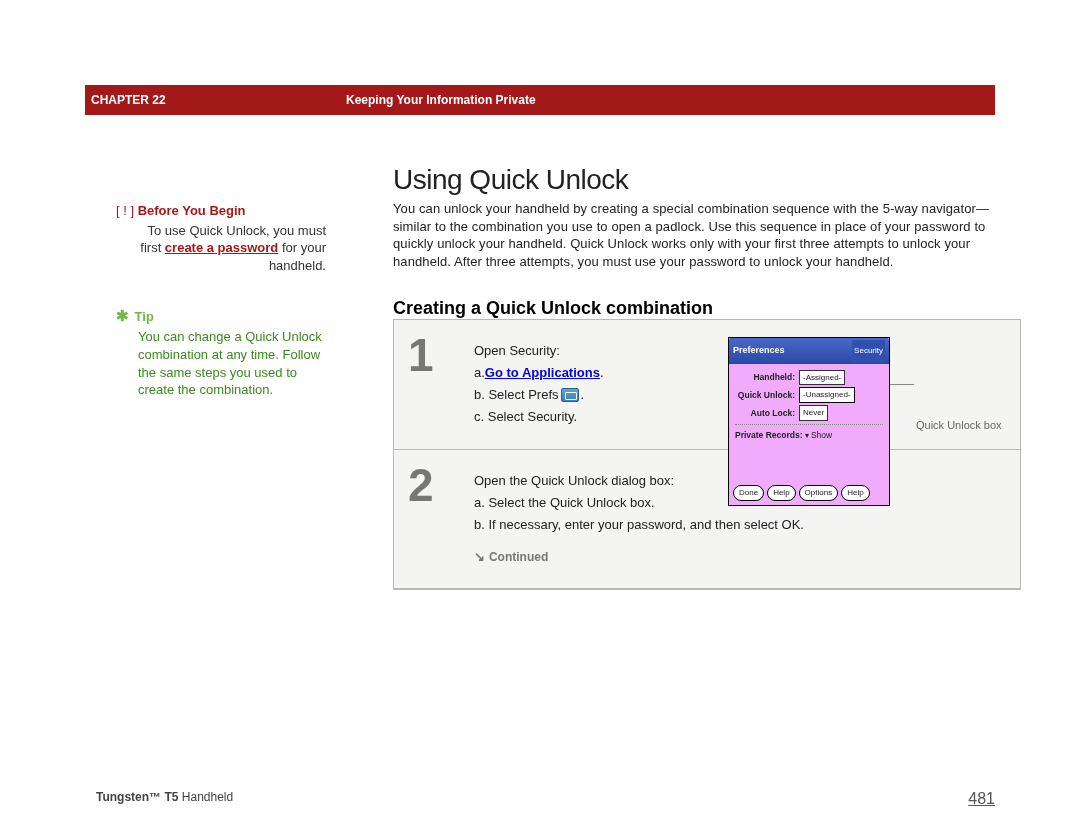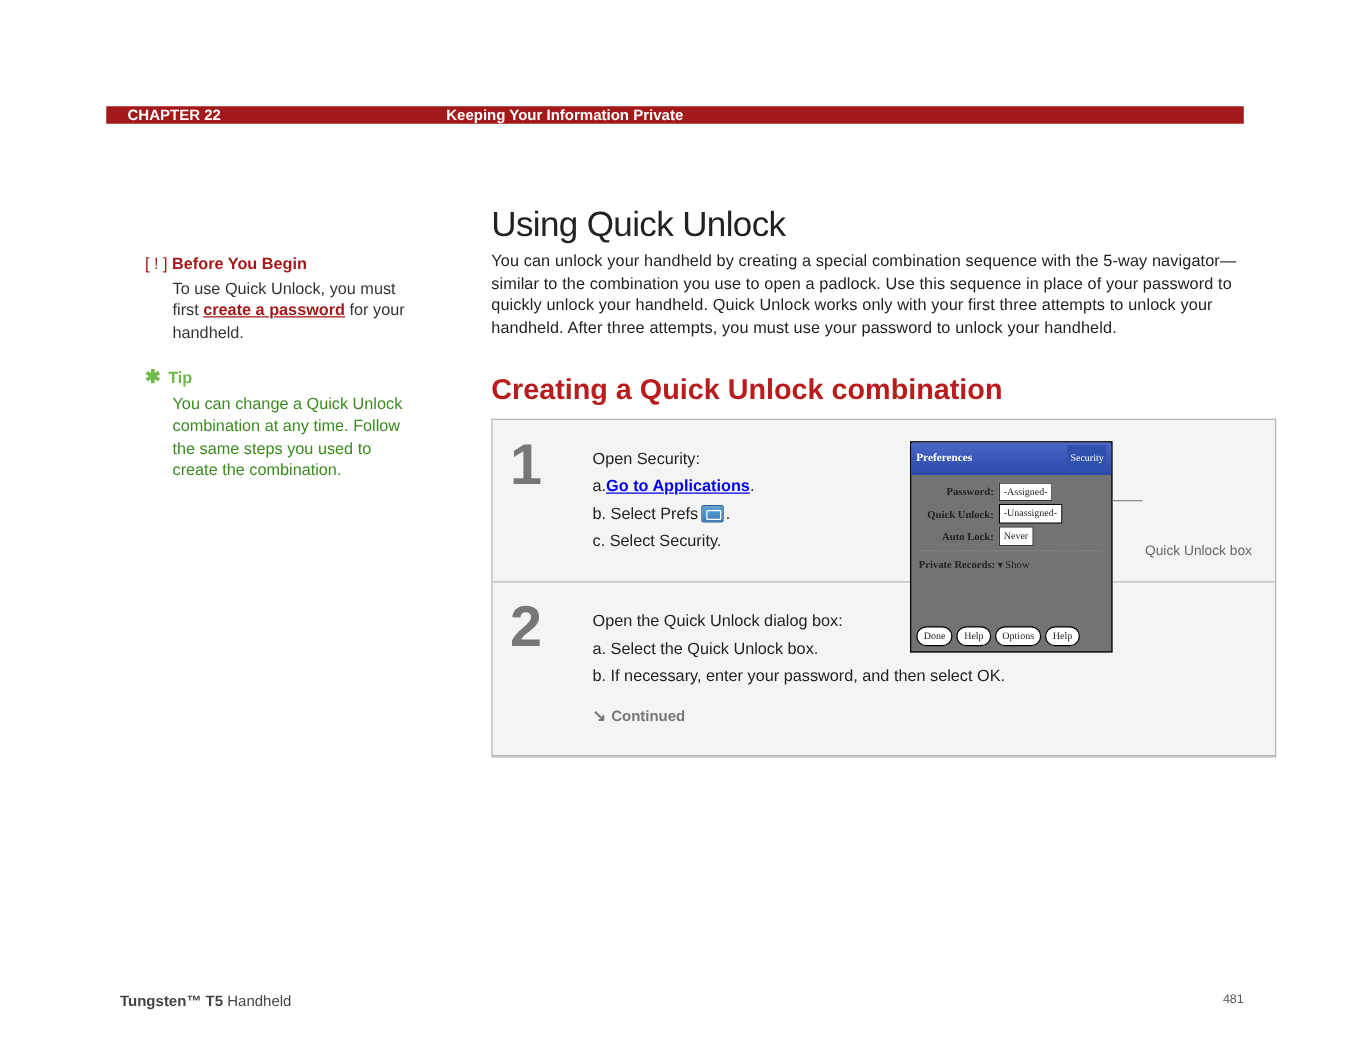--- a/index.html
+++ b/index.html
@@ -7,28 +7,28 @@
     width: 1080px;
     height: 834px;
     background: #fff;
     font-family: "Helvetica Neue", Arial, sans-serif;
     position: relative;
     color: #222;
   }
   .header-bar {
     position: absolute;
     top: 85px; left: 85px; right: 85px;
-    height: 14px;
+    height: 30px;
     background: #a31919;
     color: #fff;
     font-size: 12px;
     font-weight: bold;
     display: flex;
     align-items: center;
-    padding: 0 17px;
+    padding: 0 6px;
   }
   .header-chapter { width: 255px; }
   .header-title { }
   .main {
     position: absolute;
     top: 164px;
     left: 393px;
     width: 625px;
   }
   .page-title {
@@ -37,24 +37,23 @@
     letter-spacing: -0.5px;
     margin-bottom: 4px;
   }
   .intro {
     font-size: 13px;
     line-height: 1.35;
     margin-bottom: 28px;
     letter-spacing: 0.1px;
   }
   .subheading {
-    font-size: 23px;
-    font-weight: bold;
-    color: #b91c1c;
-    margin-bottom: 10px;
+    font-size: 18px;
+    font-weight: bold;
+    color: #000000;
   }
   .steps {
     border: 1px solid #b8b8b8;
     background: #f4f4f2;
     width: 628px;
   }
   .step {
     display: flex;
     border-bottom: 1px solid #b8b8b8;
   }
@@ -95,22 +94,22 @@
     border-radius: 1px;
   }
   .link-underline { text-decoration: underline; font-weight: bold; }
 
   
   .palm-shot {
     position: absolute;
     top: 17px; left: 254px;
     width: 162px;
     border: 1px solid #000;
-    background: #737373;
-    font-family: Liberation Serif, serif;
+    background: #f0abfc;
+    font-family: Liberation Sans, sans-serif;
     font-size: 9px;
   }
   .palm-titlebar {
     display: flex;
     justify-content: space-between;
     align-items: center;
     background: linear-gradient(#4a68c8, #2a48a8);
     color: #fff;
     font-weight: bold;
     padding: 2px 4px;
@@ -162,22 +161,23 @@
     line-height: 1.35;
   }
   .before-begin-head {
     color: #a31919;
     font-weight: bold;
     margin-bottom: 2px;
   }
   .before-begin-head .marker { color: #a31919; font-weight:normal;}
   .before-begin-body {
     color: #333;
-    margin-bottom: 18px;
+    margin-bottom: 32px;
     padding-left: 22px;
+    text-align: right;
   }
   .before-begin-body .red-link { color: #a31919; text-decoration: underline; font-weight:bold;}
   .tip-head {
     color: #6fb84a;
     font-weight: bold;
     margin-bottom: 2px;
   }
   .tip-head .star::before { content:"✱"; color:#6fb84a; margin-right:6px; font-size:15px; }
   .tip-body {
     color: #3a8a1e;
@@ -189,21 +189,21 @@
     position: absolute;
     bottom: 26px;
     left: 96px; right: 85px;
     display: flex;
     justify-content: space-between;
     font-size: 12px;
     color: #444;
     border-top: none;
   }
   .footer .prod b { font-weight: bold; text-align: center; }
-  .footer .pageno { color:#555; font-size:10px; }
+  .footer .pageno { color:#555; font-size:16px;text-decoration:underline; }
 </style>
 </head>
 <body>
 
 <div class="header-bar">
   <div class="header-chapter">CHAPTER 22</div>
   <div class="header-title">Keeping Your Information Private</div>
 </div>
 
 <div class="sidebar">
@@ -244,21 +244,21 @@
           <div>c.  Select Security.</div>
         </div>
 
         <div class="palm-shot">
           <div class="palm-titlebar">
             <span>Preferences</span>
             <span class="right">Security</span>
           </div>
           <div class="palm-body">
             <div class="palm-row">
-              <span class="palm-label">Password:</span>
+              <span class="palm-label">Handheld:</span>
               <span class="palm-val">-Assigned-</span>
             </div>
             <div class="palm-row hl">
               <span class="palm-label">Quick Unlock:</span>
               <span class="palm-val">-Unassigned-</span>
             </div>
             <div class="palm-row">
               <span class="palm-label">Auto Lock:</span>
               <span class="palm-val">Never</span>
             </div>

